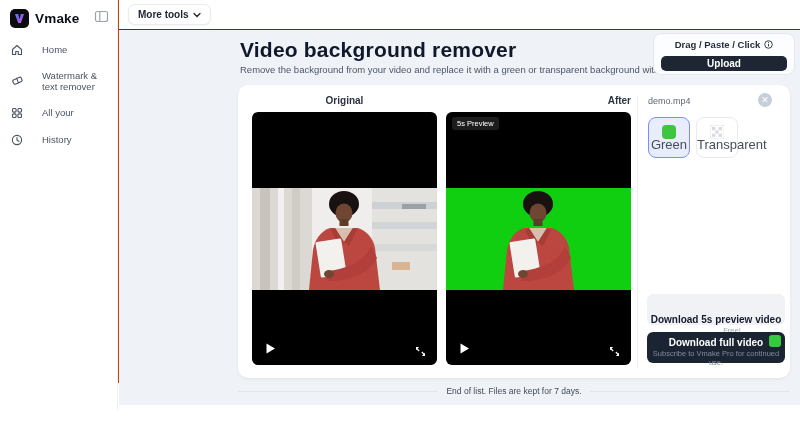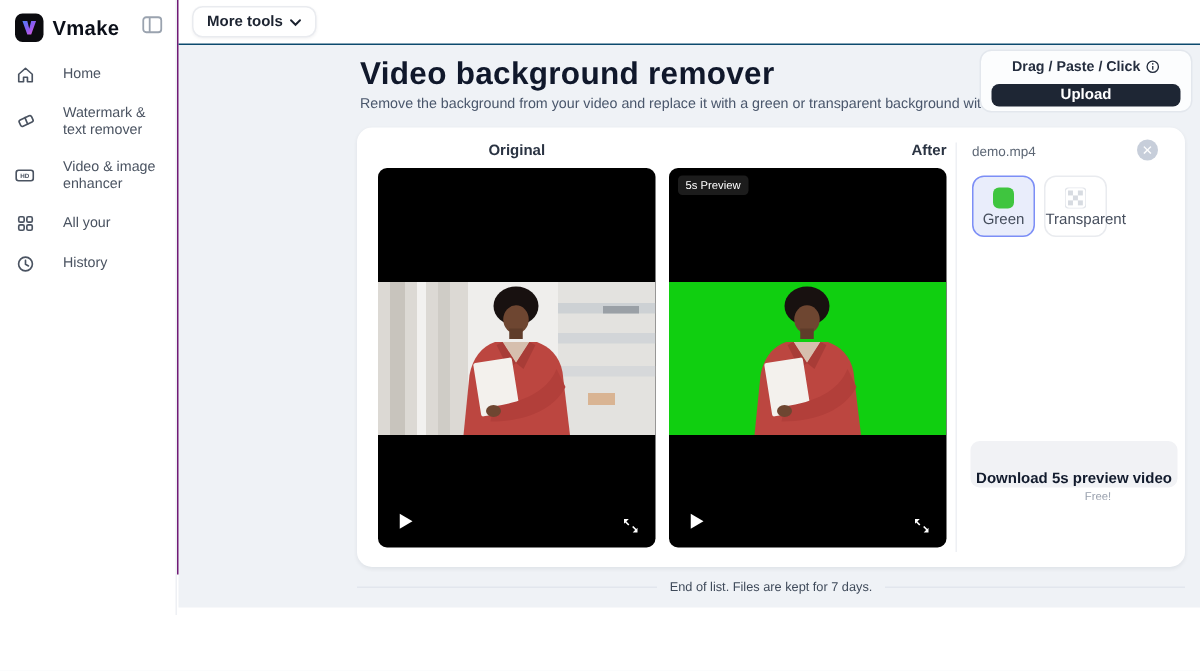--- a/index.html
+++ b/index.html
@@ -1,17 +1,17 @@
 <!DOCTYPE html>
 <html><head>
 <meta charset="utf-8">
 <style>
   * { margin:0; padding:0; box-sizing:border-box; }
   html,body { width:800px; height:447px; background:#ffffff; font-family:"Liberation Sans", sans-serif; overflow:hidden; }
-  .app { position:relative; width:800px; height:383px; background:#701a75;text-decoration:underline; }
+  .app { position:relative; width:800px; height:383px; background:#c2410c;text-decoration:underline; }
 
   
   .sidebar { position:absolute; left:0; top:0; width:118px; height:410px; background:#ffffff; border-right:1px solid #eef0f4; z-index:3; }
   .brand-row { position:absolute; left:10px; top:7px; width:104px; height:22px; display:flex; align-items:center; }
   .logo-badge { width:19px; height:19px; border-radius:5px; background:#0b0b0f; display:flex; align-items:center; justify-content:center; }
   .brand-name { margin-left:6px; font-size:13.5px; font-weight:bold; color:#0b0f19; letter-spacing:.2px; }
   .panel-toggle { position:absolute; right:8px; top:9px; width:15px; height:15px; cursor:pointer; }
   .nav { position:absolute; left:0; top:36px; width:118px; }
   .nav-item { display:flex; align-items:center; padding:7px 10px; cursor:pointer; color:#4a5361; }
   .nav-item .ni-icon { width:13px; height:13px; flex:0 0 13px; display:flex; align-items:center; justify-content:center; }
@@ -49,21 +49,21 @@
 
   
   .file-name { position:absolute; left:410px; top:11px; font-size:9px; color:#5d6775; }
   .close-btn { position:absolute; right:18px; top:8px; width:14px; height:14px; border-radius:50%; background:#c7ceda; color:#ffffff; font-size:9px; line-height:14px; text-align:center; cursor:pointer; }
 
   .bg-option { position:absolute; top:32px; width:42px; height:41px; border-radius:8px; cursor:pointer; }
   .bg-option.green { left:410px; background:#e9edfb; border:1px solid #7c8ef6; }
   .bg-option.transparent { left:458px; background:#ffffff; border:1px solid #e9ebef; }
   .opt-swatch { position:absolute; left:50%; top:7px; transform:translateX(-50%); width:14px; height:14px; border-radius:4px; }
   .opt-swatch.green { background:#3fc53f; }
-  .opt-label { position:absolute; left:0; bottom:5px; width:100%; text-align:center; font-size:10px; color:#454d5c;margin-top:12px; }
+  .opt-label { position:absolute; left:0; bottom:5px; width:100%; text-align:center; font-size:13px; color:#454d5c;margin-top:12px; }
 
   .dl-preview { position:absolute; left:409px; top:209px; width:138px; height:31px; background:#f1f2f5; border-radius:6px; text-align:center; cursor:pointer; }
   .dl-preview .t1 { margin-top:20px; font-size:10px; font-weight:bold; color:#121b2d; }
   .dl-preview .t2 { font-size:7.5px; color:#9aa1ae; margin-top:1px;padding-left:32px; }
   .dl-full { position:absolute; left:409px; top:247px; width:138px; height:31px; background:#1b2433; border-radius:6px; text-align:center; cursor:pointer; }
   .dl-full .t1 { margin-top:5px; font-size:10px; font-weight:bold; color:#ffffff; }
   .dl-full .t2 { font-size:7.5px; color:#828b9b; margin-top:1px; }
   .pro-badge { position:absolute; right:4px; top:3px; width:12px; height:12px; border-radius:3px; background:#35cb3f; }
 
   
@@ -108,29 +108,20 @@
         <span class="ni-label">Home</span>
       </div>
       <div class="nav-item">
         <span class="ni-icon">
           <svg width="12" height="12" viewBox="0 0 12 12">
               <rect x="2" y="3.6" width="9" height="4.6" rx="1.2" transform="rotate(-25 6 6)" fill="none" stroke="#4a5361" stroke-width="1.1"></rect>
               <line x1="5.4" y1="2.9" x2="7.6" y2="8.1" stroke="#4a5361" stroke-width="1.1"></line>
             </svg>
         </span>
         <span class="ni-label">Watermark &amp; text remover</span>
-      </div>
-      <div class="nav-item">
-        <span class="ni-icon">
-          <svg width="13" height="12" viewBox="0 0 13 12">
-              <rect x="0.8" y="2.5" width="11.4" height="7" rx="1.6" fill="none" stroke="#4a5361" stroke-width="1.1"></rect>
-              <text x="6.5" y="7.7" text-anchor="middle" font-size="4.2" font-family="Liberation Sans, sans-serif" font-weight="bold" fill="#4a5361">HD</text>
-            </svg>
-        </span>
-        <span class="ni-label">Video &amp; image enhancer</span>
       </div>
       <div class="nav-item">
         <span class="ni-icon">
           <svg width="12" height="12" viewBox="0 0 12 12">
               <g fill="none" stroke="#4a5361" stroke-width="1.1">
                 <rect x="1.5" y="1.5" width="3.6" height="3.6" rx="1"></rect>
                 <rect x="6.9" y="1.5" width="3.6" height="3.6" rx="1"></rect>
                 <rect x="1.5" y="6.9" width="3.6" height="3.6" rx="1"></rect>
                 <rect x="6.9" y="6.9" width="3.6" height="3.6" rx="1"></rect>
               </g>
@@ -267,20 +258,25 @@
               </g>
             </svg>
         </div>
         <div class="opt-label">Transparent</div>
       </div>
 
       <div class="dl-preview">
         <div class="t1">Download 5s preview video</div>
         <div class="t2">Free!</div>
       </div>
+      <div class="dl-full">
+        <div class="pro-badge"></div>
+        <div class="t1">Download full video</div>
+        <div class="t2">Subscribe to Vmake Pro for continued use.</div>
+      </div>
     </div>
 
     <div class="footer-row">
       <div class="line"></div>
       <div class="footer-note">End of list. Files are kept for 7 days.</div>
       <div class="line"></div>
     </div>
   </div>
 
 </div>

